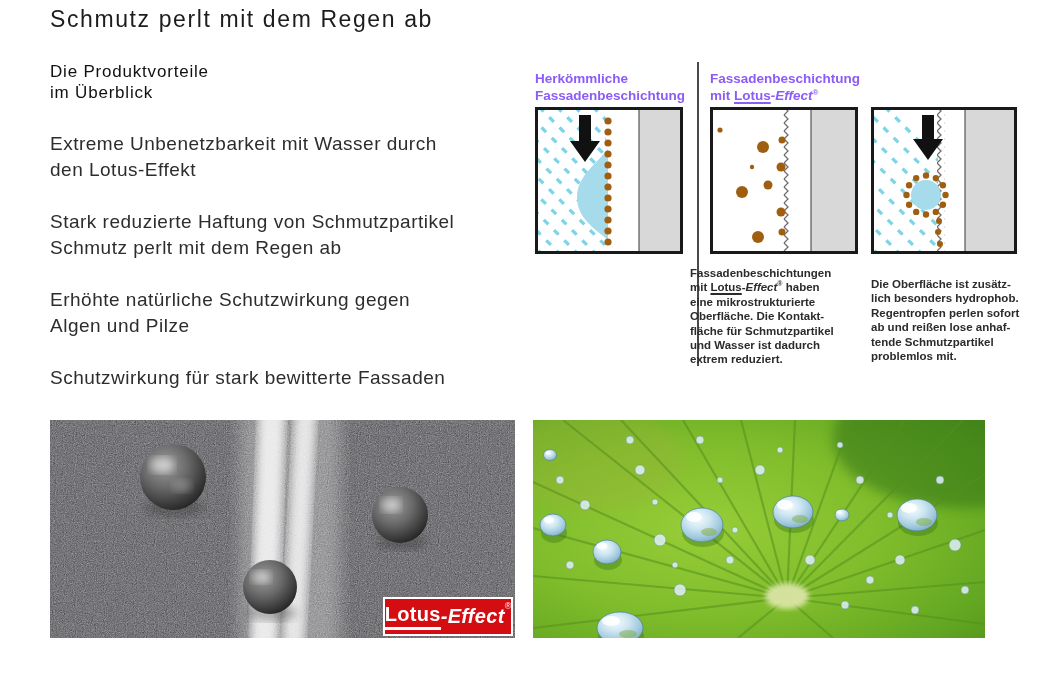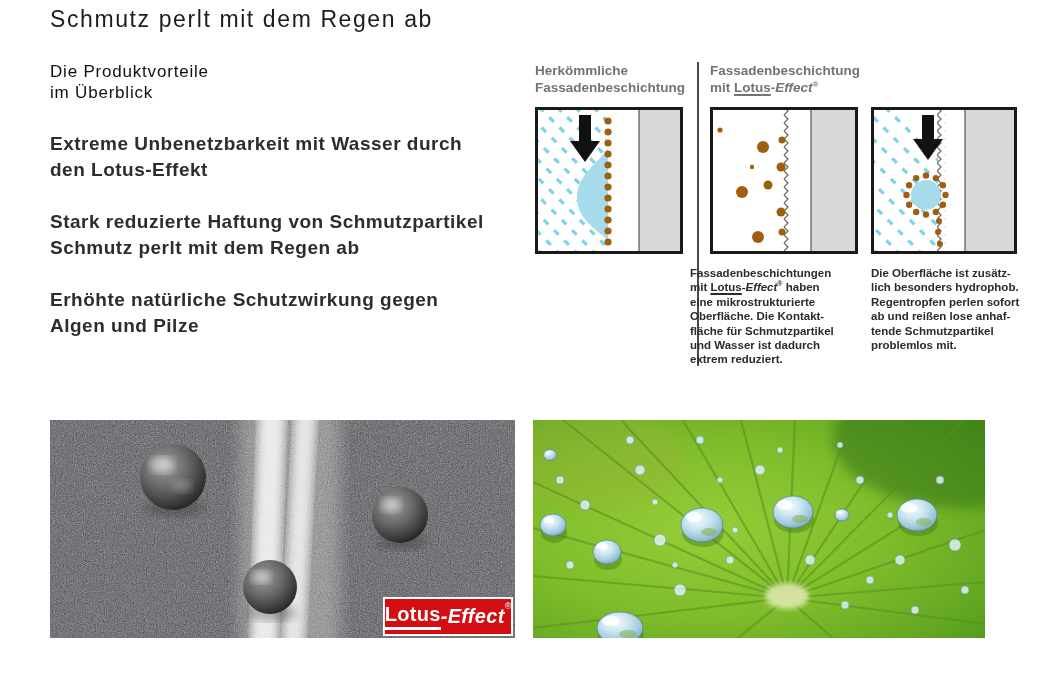--- a/index.html
+++ b/index.html
@@ -6,45 +6,45 @@
     font-family:"Liberation Sans",sans-serif;-webkit-font-smoothing:antialiased;}
   .canvas{position:absolute;top:0;left:0;width:1040px;height:700px;overflow:hidden;background:#fff;}
 
   
   .page-title{position:absolute;left:50px;top:6px;margin:0;font-size:23px;font-weight:400;
     letter-spacing:1.6px;color:#1c1c1c;white-space:nowrap;}
   .subtitle{position:absolute;left:50px;top:61px;font-size:17px;font-weight:400;
     line-height:21px;letter-spacing:.8px;color:#111;}
   .benefits{position:absolute;left:50px;top:131px;font-size:19px;line-height:26px;
     letter-spacing:.5px;color:#2d2d2d;}
-  .benefit{margin:0 6px 26px 0;white-space:nowrap;font-weight:bold;}
-
-  
-  .col-header{position:absolute;top:62px;font-size:13.5px;font-weight:700;line-height:17px;
-    color:#737373;white-space:nowrap;}
+  .benefit{margin:0 6px 26px 0;white-space:nowrap;}
+
+  
+  .col-header{position:absolute;top:70px;font-size:13.5px;font-weight:700;line-height:17px;
+    color:#8b5cf6;white-space:nowrap;}
   .col-header.h1{left:535px;}
   .col-header.h2{left:710px;}
   .brand-bold{font-weight:800;text-decoration:underline;text-decoration-thickness:2px;text-underline-offset:2px;}
   .brand-italic{font-style:italic;font-weight:600;}
   .reg{font-size:8px;vertical-align:super;line-height:0;}
   .v-divider{position:absolute;left:697px;top:62px;width:2px;height:304px;background:#4a4a4a;}
 
   
   .diagram{position:absolute;top:107px;}
   .diagram.d1{left:535px;}
   .diagram.d2{left:710px;}
   .diagram.d3{left:871px;}
 
   
   .caption{position:absolute;top:266px;width:162px;font-size:11.5px;font-weight:700;
     line-height:14.4px;color:#2b2b2b;}
   .caption div{white-space:nowrap;}
   .caption.c1{left:535px;}
   .caption.c2{left:682px;margin-left:8px;}
-  .caption.c3{left:871px;}
+  .caption.c3{left:871px;margin-top:11px;}
   .caption .reg{font-size:7px;}
 
   
   .photo{position:absolute;top:420px;height:218px;overflow:hidden;}
   .photo.left{left:50px;width:465px;}
   .photo.right{left:533px;width:452px;}
   .photo svg{display:block;}
 
   
   .lotus-logo{position:absolute;left:333px;top:177px;width:130px;height:39px;
@@ -72,20 +72,23 @@
       <span>Extreme Unbenetzbarkeit mit Wasser durch</span><br>
       <span>den Lotus-Effekt</span>
     </p>
     <p class="benefit">
       <span>Stark reduzierte Haftung von Schmutzpartikel</span><br>
       <span>Schmutz perlt mit dem Regen ab</span>
     </p>
     <p class="benefit">
       <span>Erhöhte natürliche Schutzwirkung gegen</span><br>
       <span>Algen und Pilze</span>
+    </p>
+    <p class="benefit">
+      <span>Schutzwirkung für stark bewitterte Fassaden</span>
     </p>
   </div>
 
   <div class="col-header h1">
     <div>Herkömmliche</div>
     <div>Fassadenbeschichtung</div>
   </div>
   <div class="col-header h2">
     <div>Fassadenbeschichtung</div>
     <div><span>mit </span><span class="brand-bold">Lotus</span><span class="brand-italic">-Effect</span><span class="reg">®</span></div>

